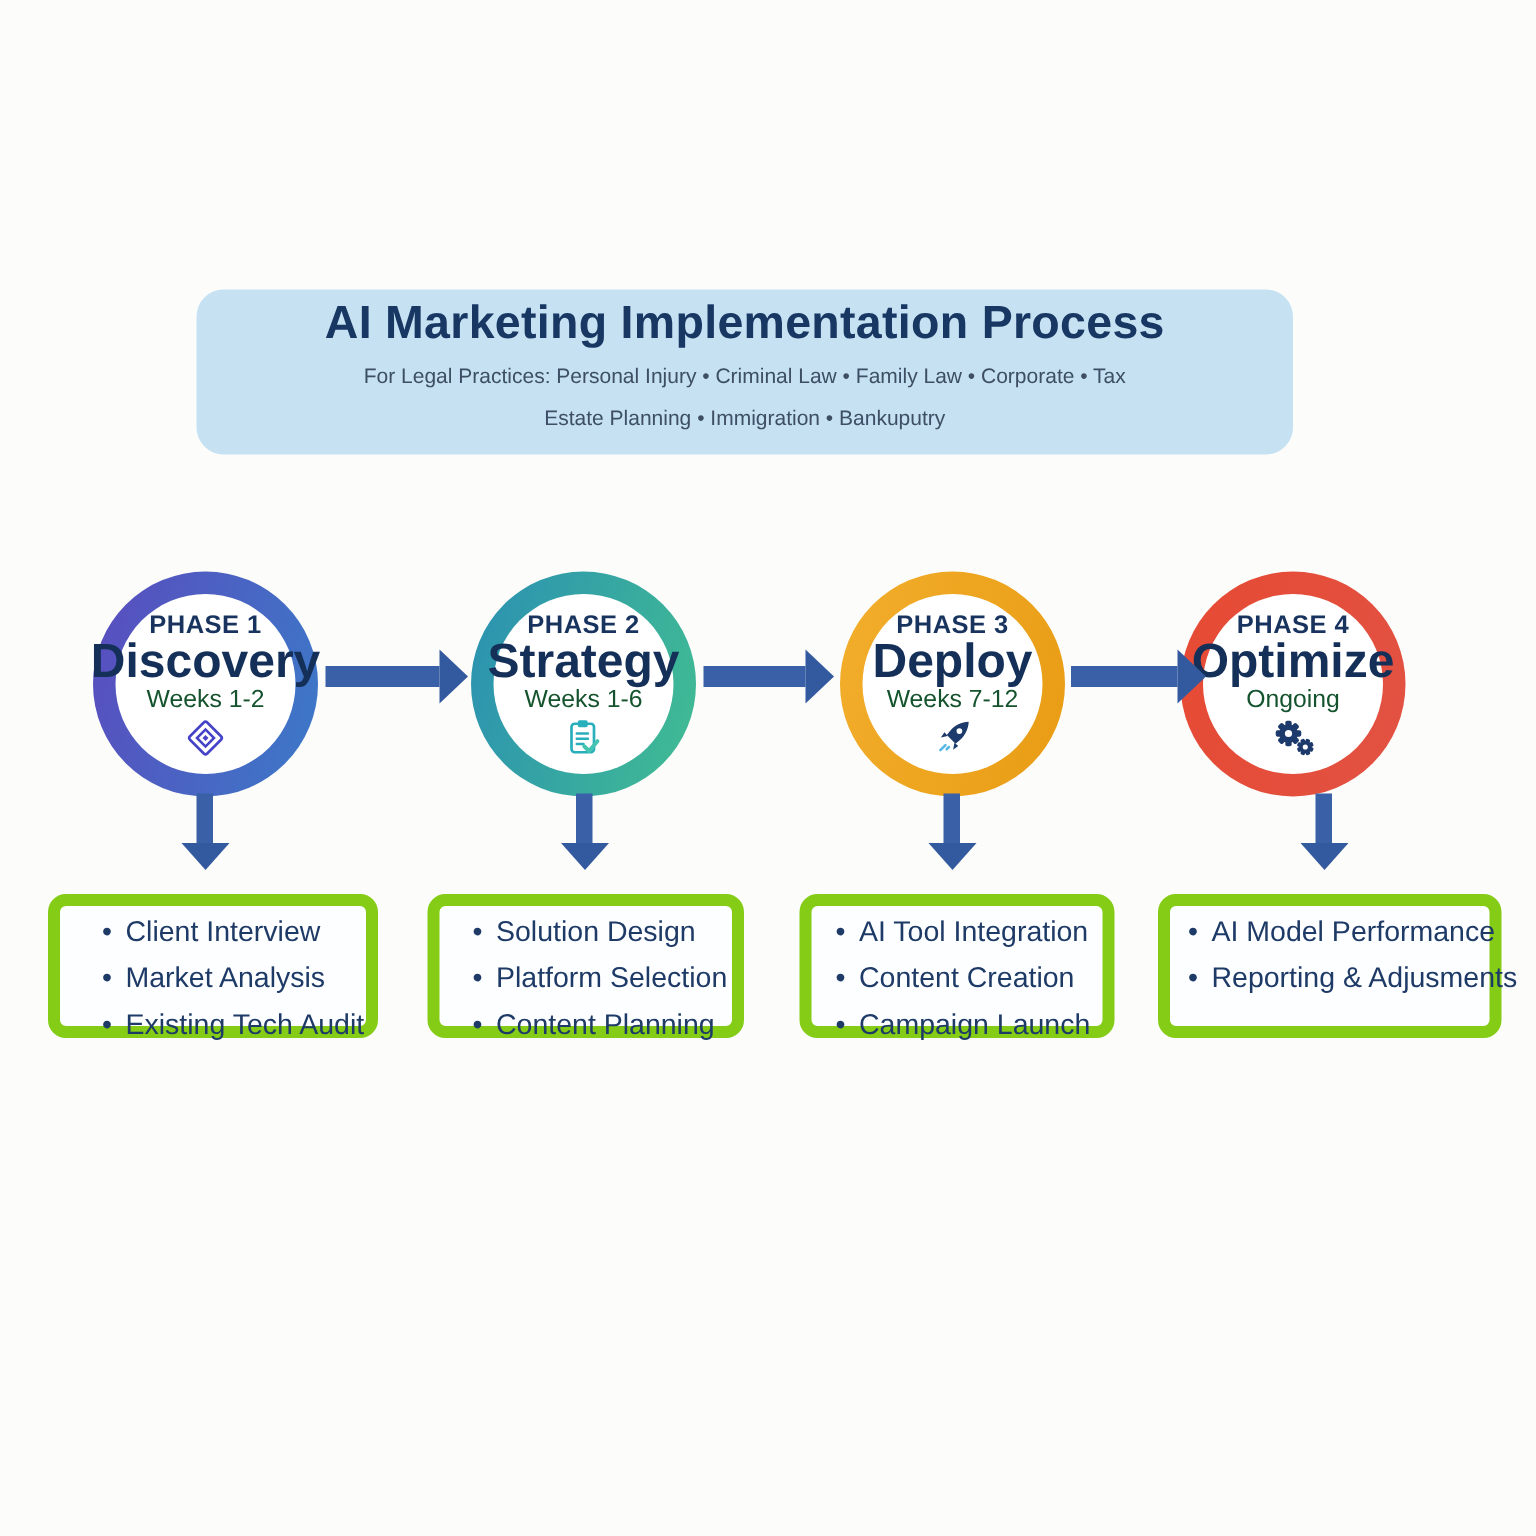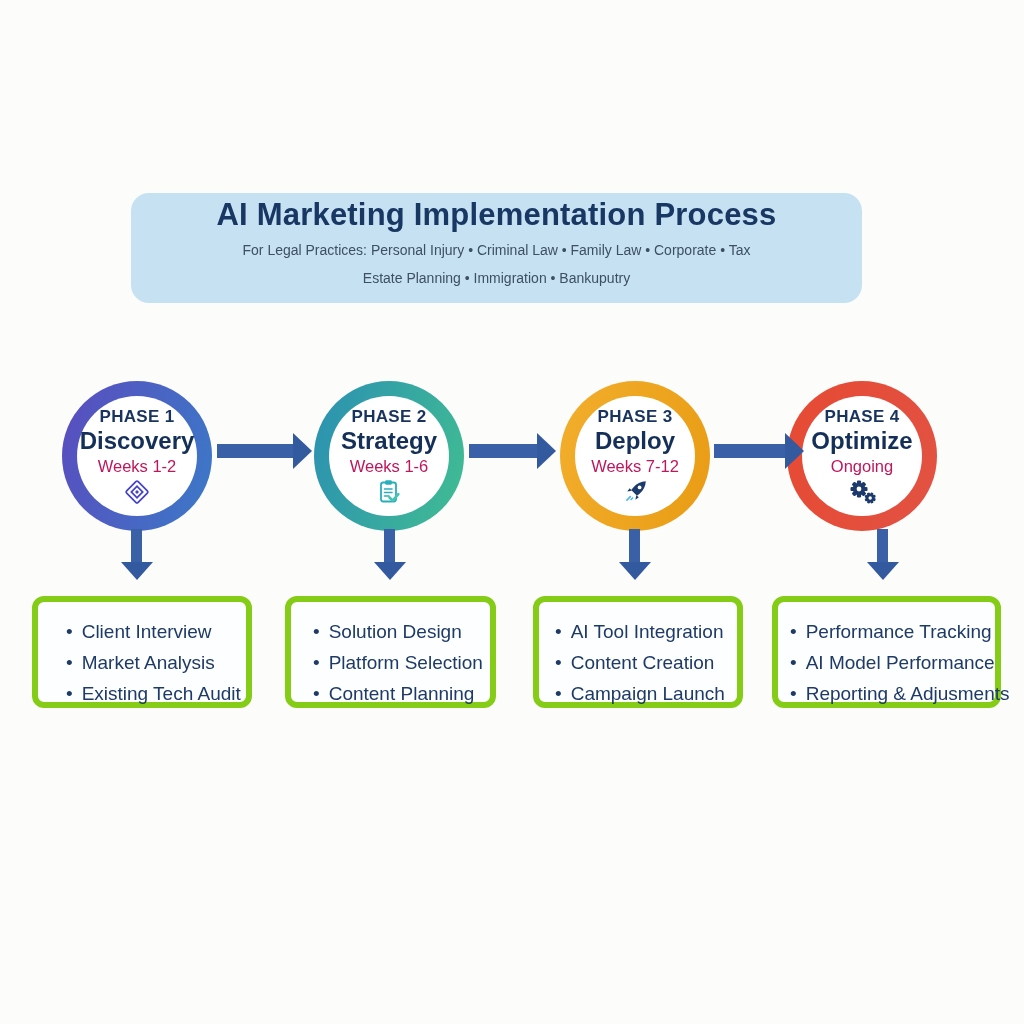--- a/index.html
+++ b/index.html
@@ -30,22 +30,22 @@
     display:flex;align-items:center;justify-content:center;
     background:#3b7ac8;
   }
   .ring-1{left:62px;}  .ring-2{left:314px;}  .ring-3{left:560px;}  .ring-4{left:787px;}
   .ring .inner{
     width:120px;height:120px;border-radius:50%;background:#ffffff;
     display:flex;flex-direction:column;align-items:center;justify-content:center;
     text-align:center;
   }
   .p-label{font-size:17px;font-weight:bold;color:#17335e;letter-spacing:.3px;line-height:19px;}
-  .p-name{font-size:24px;font-weight:bold;color:#142f58;line-height:27px;margin-top:1px;}
-  .p-weeks{font-size:16.5px;color:#be185d;line-height:20px;margin-top:2px;}
+  .p-name{font-size:32px;font-weight:bold;color:#142f58;line-height:27px;margin-top:1px;}
+  .p-weeks{font-size:16.5px;color:#14532d;line-height:20px;margin-top:2px;}
   .p-icon{margin-top:3px;height:27px;display:flex;align-items:center;justify-content:center;}
 
   
   .harrow{position:absolute;top:444px;height:14px;background:#3a61a7;}
   .harrow::after{
     content:"";position:absolute;right:-19px;top:-11px;width:0;height:0;
     border-left:19px solid #33599f;border-top:18px solid transparent;border-bottom:18px solid transparent;
   }
   .harrow-1{left:217px;width:76px;}
   .harrow-2{left:469px;width:68px;}
@@ -55,23 +55,23 @@
   .darrow{position:absolute;top:529px;width:11px;height:33px;background:#3a61a7;}
   .darrow::after{
     content:"";position:absolute;left:50%;transform:translateX(-50%);bottom:-18px;
     width:0;height:0;border-top:18px solid #33599f;
     border-left:16px solid transparent;border-right:16px solid transparent;
   }
   .darrow-1{left:131px;} .darrow-2{left:384px;} .darrow-3{left:629px;} .darrow-4{left:877px;}
 
   
   .task-box{
-    position:absolute;top:596px;height:112px;box-sizing:border-box;
-    background:#fdfeff;border:6px solid #84cc16;border-radius:12px;
-    padding:14px 6px 0 24px;
+    position:absolute;top:596px;height:96px;box-sizing:border-box;
+    background:#fdfeff;border:8px solid #84cc16;border-radius:12px;
+    padding:2px 6px 0 24px;
   }
   .box-1{left:32px;width:220px;padding-left:28px;}
   .box-2{left:285px;width:211px;padding-left:22px;}
   .box-3{left:533px;width:210px;padding-left:16px;}
   .box-4{left:772px;width:229px;padding-left:12px;}
   .task-box ul{margin:0;padding:0;list-style:none;}
   .task-box li{
     font-size:19px;color:#1e3a66;line-height:31px;white-space:nowrap;
   }
   .task-box li::before{content:"•";margin-right:9px;color:#1e3a66;}
@@ -187,19 +187,18 @@
   </div>
   <div class="task-box box-3">
     <ul>
       <li>AI Tool Integration</li>
       <li>Content Creation</li>
       <li>Campaign Launch</li>
     </ul>
   </div>
   <div class="task-box box-4">
     <ul>
-      <li>Performance Tracking</li>
       <li>AI Model Performance</li>
       <li>Reporting &amp; Adjusments</li>
     </ul>
   </div>
 
 </div>
 
 </body></html>

